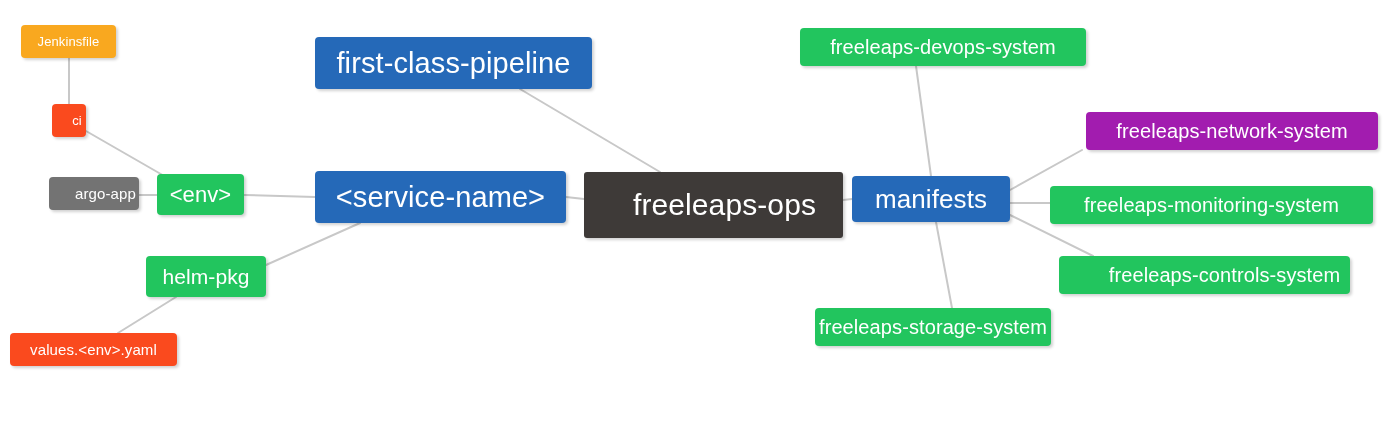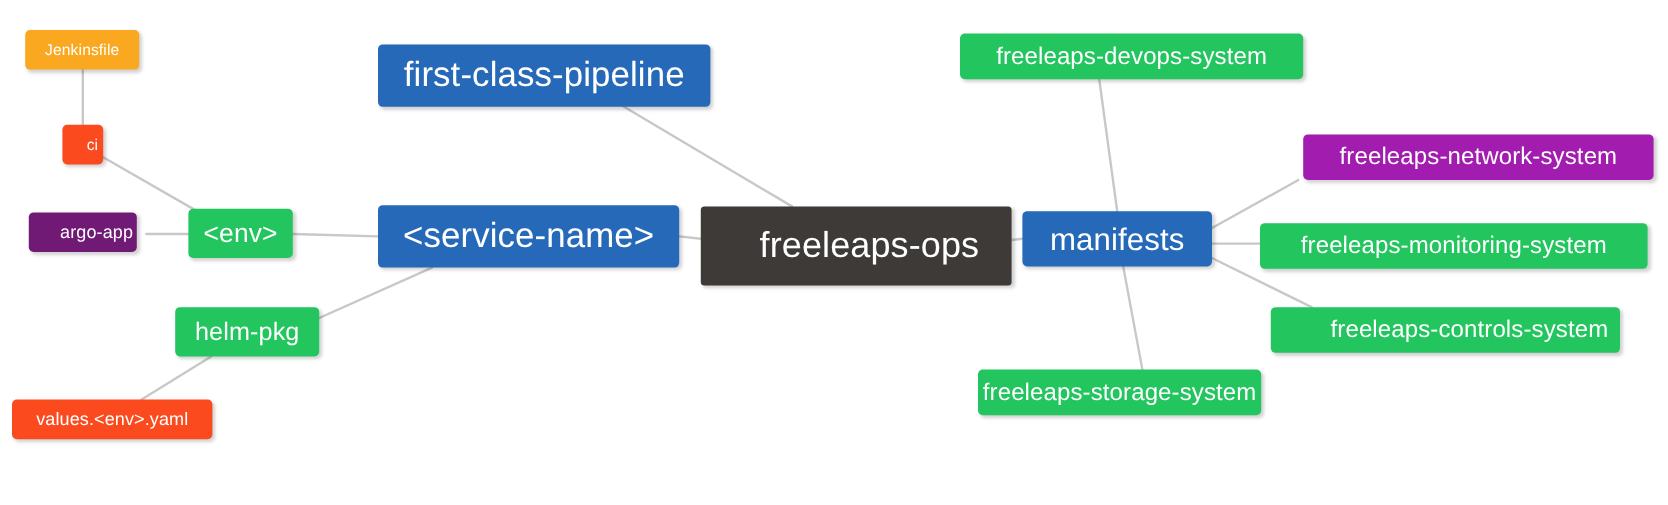--- a/index.html
+++ b/index.html
@@ -66,21 +66,21 @@
       <line x1="1010" y1="215" x2="1093" y2="256" stroke="#c8c8c8" stroke-width="2" stroke-linecap="round"></line>
       <line x1="936" y1="222" x2="952" y2="308" stroke="#c8c8c8" stroke-width="2" stroke-linecap="round"></line>
     </svg>
   <div id="node-layer">
       <div class="node" style="left: 21px; top: 25px; width: 95px; height: 33px; background: rgb(249, 168, 31); font-size: 13px;">
         <span class="node-label">Jenkinsfile</span>
       </div>
       <div class="node" style="left: 52px; top: 104px; width: 34px; height: 33px; background: rgb(250, 74, 30); font-size: 13px; padding-left: 16px;">
         <span class="node-label">ci</span>
       </div>
-      <div class="node" style="left: 24px; top: 177px; width: 90px; height: 33px; background: #701a75; font-size: 15px; padding-left: 23px;">
+      <div class="node" style="left: 49px; top: 177px; width: 90px; height: 33px; background: #737373; font-size: 15px; padding-left: 23px;">
         <span class="node-label">argo-app</span>
       </div>
       <div class="node" style="left: 157px; top: 174px; width: 87px; height: 41px; background: rgb(34, 197, 94); font-size: 22px;">
         <span class="node-label">&lt;env&gt;</span>
       </div>
       <div class="node" style="left: 146px; top: 256px; width: 120px; height: 41px; background: rgb(34, 197, 94); font-size: 21px; text-align: center;">
         <span class="node-label">helm-pkg</span>
       </div>
       <div class="node" style="left: 10px; top: 333px; width: 167px; height: 33px; background: rgb(250, 74, 30); font-size: 15px;">
         <span class="node-label">values.&lt;env&gt;.yaml</span>

